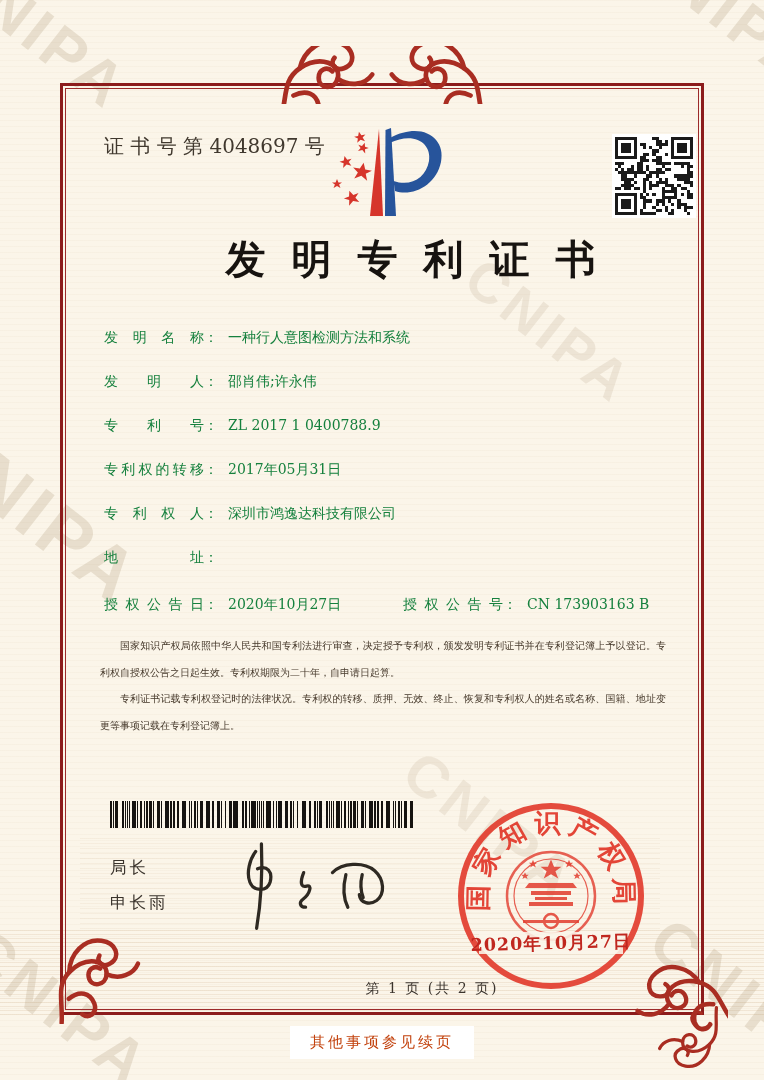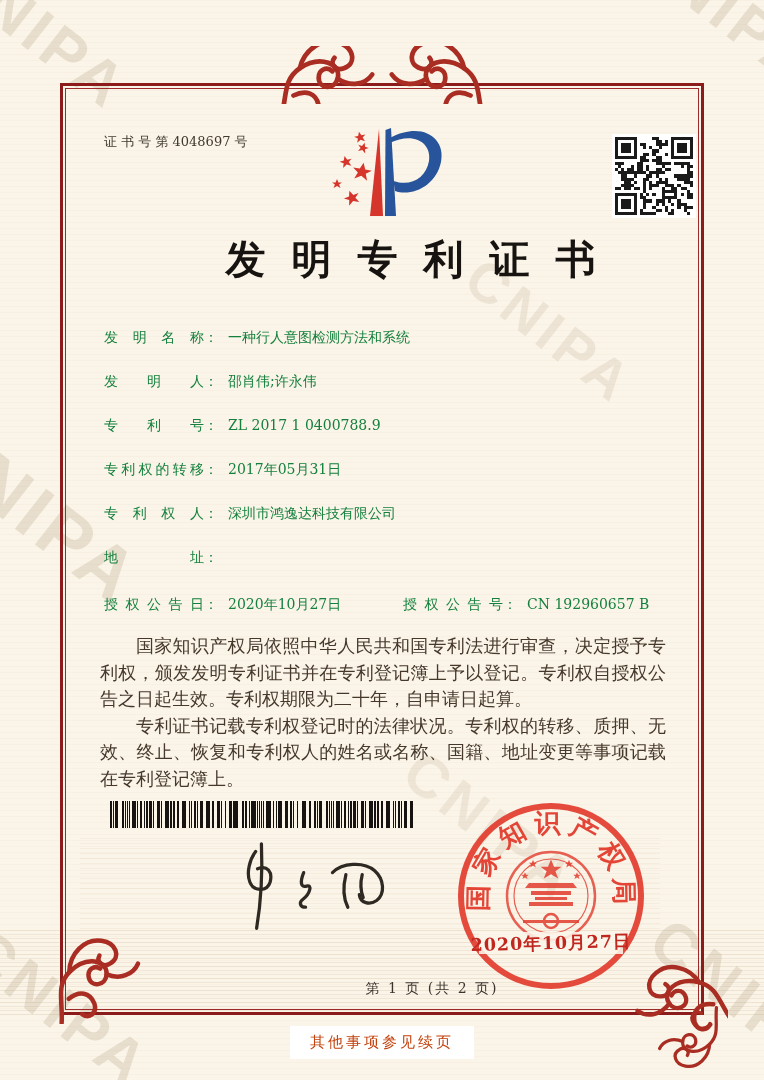--- a/index.html
+++ b/index.html
@@ -25,37 +25,37 @@
   
   .frame-outer{position:absolute;left:60px;top:83px;width:644px;height:932px;z-index:2;
       border:3px solid #8c1c1c;box-sizing:border-box;pointer-events:none;}
   .frame-inner{position:absolute;inset:2px;border:1px solid #9c2a2a;}
   
   .orn{position:absolute;z-index:3;color:#a92d22;pointer-events:none;}
   .orn-top{left:262px;top:46px;width:240px;height:58px;}
   .orn-bl{left:44px;top:922px;width:100px;height:102px;}
   .orn-br{left:630px;top:946px;width:98px;height:134px;}
   
-  .cert-no{position:absolute;left:104px;top:133px;z-index:4;font-size:13px;color:#40382e;}
+  .cert-no{position:absolute;left:104px;top:133px;z-index:4;font-size:20px;color:#40382e;}
   .logo{position:absolute;left:322px;top:114px;width:140px;height:114px;z-index:4;}
   .qr{position:absolute;left:612px;top:134px;width:84px;height:84px;z-index:4;background:#fff;padding:3px;box-sizing:border-box;}
   .title{position:absolute;left:60px;top:232px;width:701px;z-index:4;text-align:center;
       font-size:40px;font-weight:700;letter-spacing:26px;text-indent:26px;color:#171310;}
   
   .fields{position:absolute;left:104px;top:324px;width:562px;z-index:4;font-size:14px;color:#15803d;}
   .row{display:flex;margin-bottom:17px;line-height:27px;}
   .lbl{flex:0 0 100px;text-align:justify;text-align-last:justify;}
   .colon{margin-right:10px;}
   .val{flex:1;}
   .row-address{margin-bottom:20px;}
   .row-address .val{max-width:450px;}
   .grant-date-val{flex:0 0 175px;}
   .lbl2{flex:0 0 100px;text-align:justify;text-align-last:justify;}
   
-  .paragraphs{position:absolute;left:100px;top:633px;width:566px;z-index:4;font-size:18px;
+  .paragraphs{position:absolute;left:100px;top:633px;width:566px;z-index:4;font-size:10px;
       line-height:26.5px;color:#46392b;text-align:justify;}
   .paragraphs p{margin:0;text-indent:2em;}
   
   .barcode{position:absolute;left:110px;top:801px;width:303px;height:27px;z-index:4;
       background-image:
         repeating-linear-gradient(90deg,#161310 0 2px,transparent 2px 3px,#161310 3px 4px,transparent 4px 7px,#161310 7px 8px,transparent 8px 12px),
         repeating-linear-gradient(90deg,#161310 0 1px,transparent 1px 5px,#161310 5px 8px,transparent 8px 13px,#161310 13px 14px,transparent 14px 17px);}
   
   .officer{position:absolute;left:110px;top:850px;z-index:4;font-size:16.5px;letter-spacing:3px;color:#3a332c;}
   .officer div{line-height:35px;}
@@ -382,31 +382,35 @@
     <div class="row row-address">
       <span class="lbl">地址</span>
         <span class="colon">：</span>
     </div>
     <div class="row">
       <span class="lbl">授权公告日</span>
         <span class="colon">：</span>
         <span class="grant-date-val">2020年10月27日</span>
         <span class="lbl2">授权公告号</span>
         <span class="colon">：</span>
-        <span class="val">CN 192960657 B</span>
+        <span class="val">CN 173903163 B</span>
     </div>
   </div>
 
   <div class="paragraphs">
     <p>国家知识产权局依照中华人民共和国专利法进行审查，决定授予专利权，颁发发明专利证书并在专利登记簿上予以登记。专利权自授权公告之日起生效。专利权期限为二十年，自申请日起算。</p>
     <p>专利证书记载专利权登记时的法律状况。专利权的转移、质押、无效、终止、恢复和专利权人的姓名或名称、国籍、地址变更等事项记载在专利登记簿上。</p>
   </div>
 
   <div class="barcode"></div>
 
+  <div class="officer">
+    <div>局长</div>
+    <div>申长雨</div>
+  </div>
 
   <svg class="signature" viewBox="0 0 200 100">
     <g fill="none" stroke="#2e2922" stroke-width="3.4" stroke-linecap="round">
       <path d="M46 12 C 40 20, 36 34, 40 44 C 44 54, 58 54, 61 44 C 64 33, 58 26, 48 30"></path>
       <path d="M52 4 C 53 28, 52 62, 47 92"></path>
       <path d="M96 34 C 92 44, 93 50, 99 48 C 105 46, 103 56, 95 62 C 91 65, 92 70, 98 70"></path>
       <path d="M126 34 C 136 24, 158 22, 170 32 C 180 41, 181 56, 172 63 C 165 68, 155 66, 154 57"></path>
       <path d="M140 36 C 137 48, 137 60, 142 70"></path>
       <path d="M157 36 C 155 44, 155 52, 158 60"></path>
     </g>

